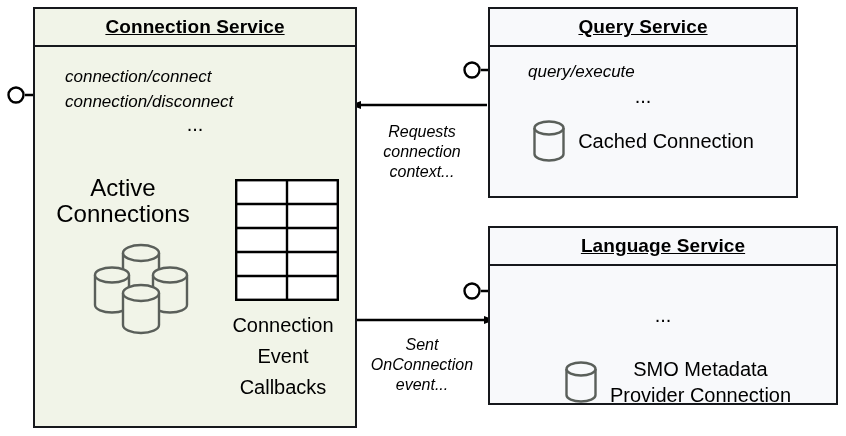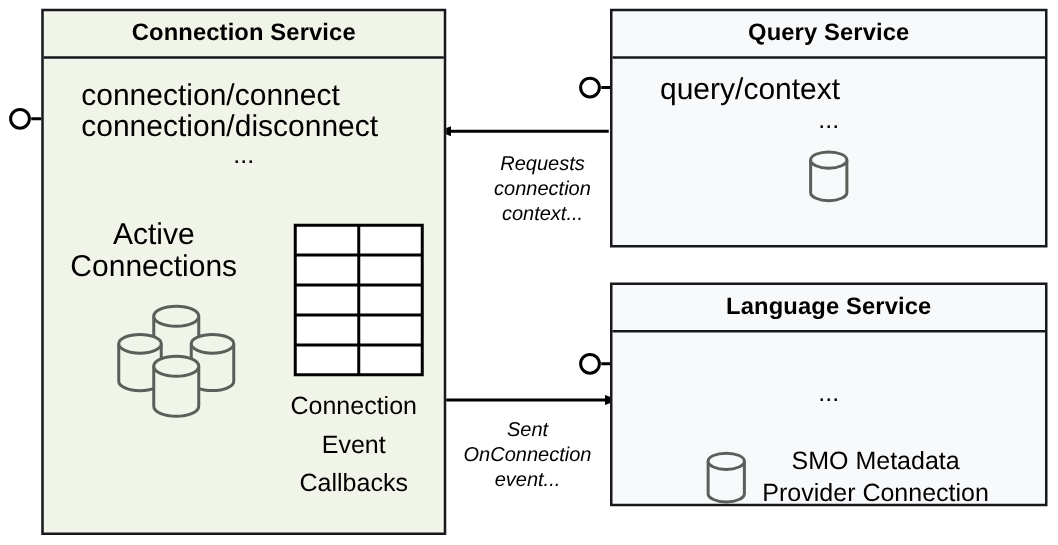--- a/index.html
+++ b/index.html
@@ -29,50 +29,52 @@
     display: flex;
     flex-direction: column;
   }
   .comp-connection {
     left: 33px;  top: 7px;
     width: 324px; height: 421px;
     background: #f1f4e8;
   }
   .comp-query {
     left: 488px; top: 7px;
-    width: 350px; height: 191px;
+    width: 310px; height: 191px;
     background: #f8f9fb;
   }
   .comp-language {
     left: 488px; top: 226px;
     width: 350px; height: 179px;
     background: #f8f9fb;
   }
 
   .comp-header {
     height: 36px;
     flex: 0 0 36px;
     border-bottom: 2px solid #16181c;
     display: flex;
     align-items: center;
     justify-content: center;
     font-weight: bold;
     font-size: 19px;
     letter-spacing: .1px;
+    text-decoration: underline;
   }
   .comp-body {
     position: relative;
     flex: 1 1 auto;
   }
 
   
   .api-line {
-    font-size: 24px;
+    font-size: 17px;
     line-height: 25px;
     white-space: nowrap;
+    font-style: italic;
   }
   .ellipsis {
     font-size: 20px;
     line-height: 22px;
   }
 
   
   .cs-api {
     position: absolute;
     left: 30px;
@@ -146,21 +148,21 @@
   
   .edge-label {
     position: absolute;
     font-style: italic;
     font-size: 16px;
     line-height: 20px;
     text-align: center;
     white-space: pre-line;
     color: #000;
   }
-  .edge-label.upper { left: 358px; top: 122px; width: 128px; padding-left: 12px; }
+  .edge-label.upper { left: 358px; top: 122px; width: 128px; }
   .edge-label.lower { left: 358px; top: 335px; width: 128px; }
 
   svg { display: block; overflow: visible; }
 </style>
 </head>
 <body>
 
 <div class="canvas">
 
   <svg width="846" height="436" style="position:absolute;left:0;top:0;pointer-events:none">
@@ -241,33 +243,34 @@
       <div class="cs-callback-label" style="white-space:pre-line">Connection
 Event
 Callbacks</div>
     </div>
   </div>
 
   <div class="component comp-query">
     <div class="comp-header">Query Service</div>
     <div class="comp-body">
 
-      <div class="rs-api api-line">query/context</div>
+      <div class="rs-api api-line">query/execute</div>
 
       <div class="rs-ellipsis ellipsis">...</div>
 
       <div class="rs-db-row query">
         <span>
           <svg width="34" height="44" viewBox="0 0 34 44">
             <g fill="#f8f9fb" stroke="#5a5f5a" stroke-width="2.4">
               <path d="M2.5,9 v26 a14.5,6.5 0 0 0 29,0 v-26"></path>
               <ellipse cx="17" cy="9" rx="14.5" ry="6.5"></ellipse>
             </g>
           </svg>
         </span>
+        <span class="rs-db-text">Cached Connection</span>
       </div>
     </div>
   </div>
 
   <div class="component comp-language">
     <div class="comp-header">Language Service</div>
     <div class="comp-body">
 
 
       <div class="rs-ellipsis ellipsis">...</div>

